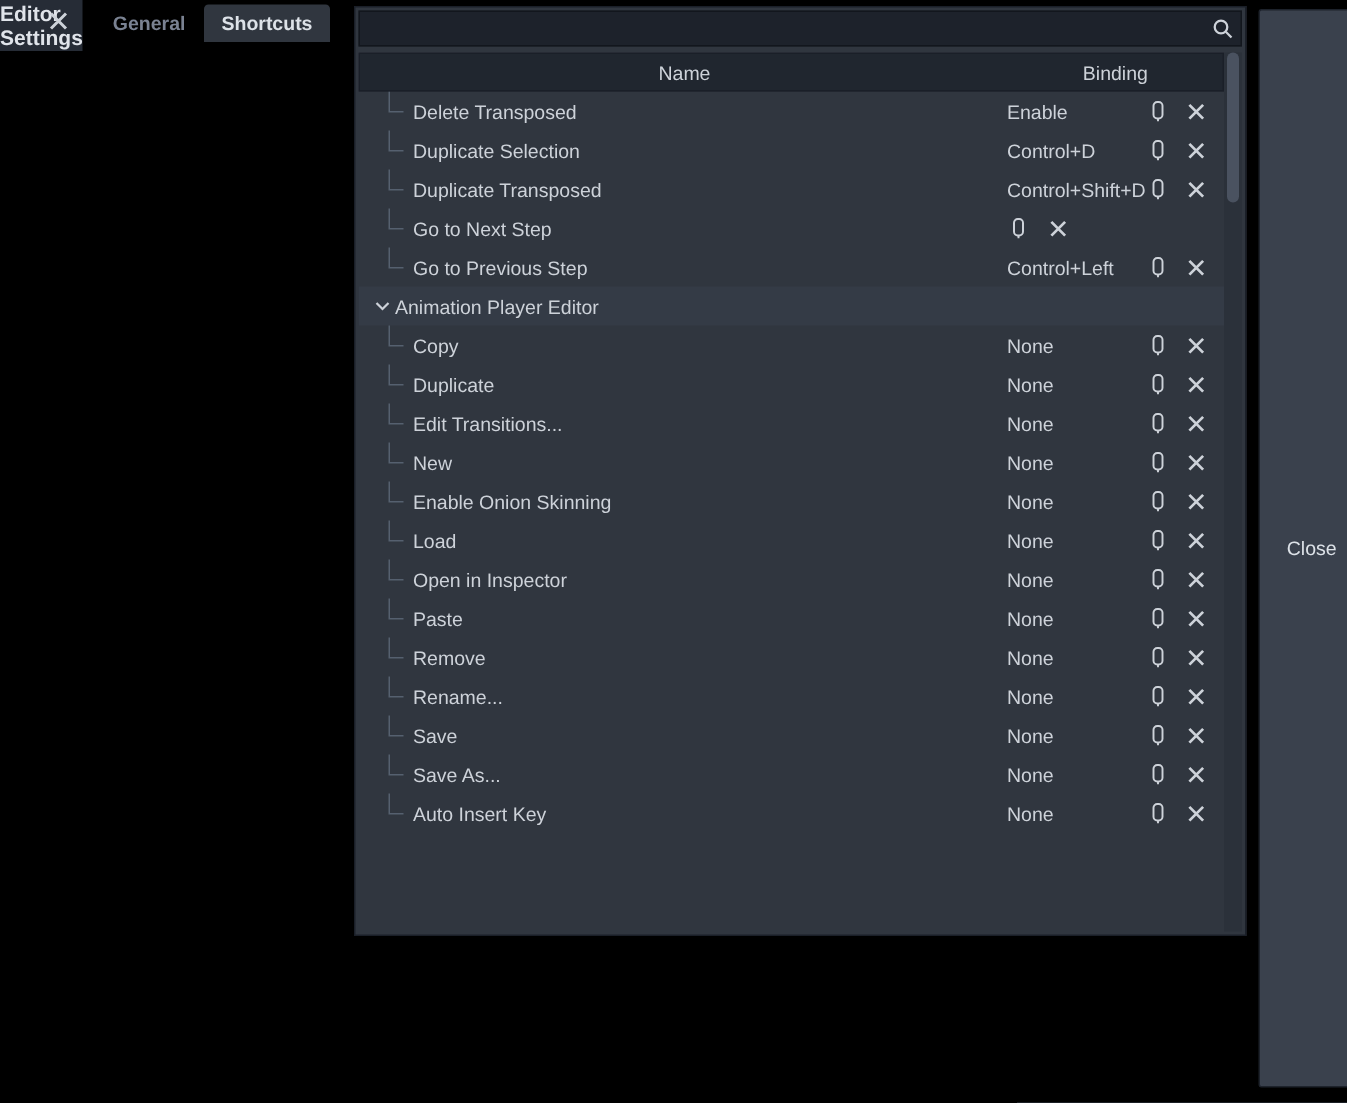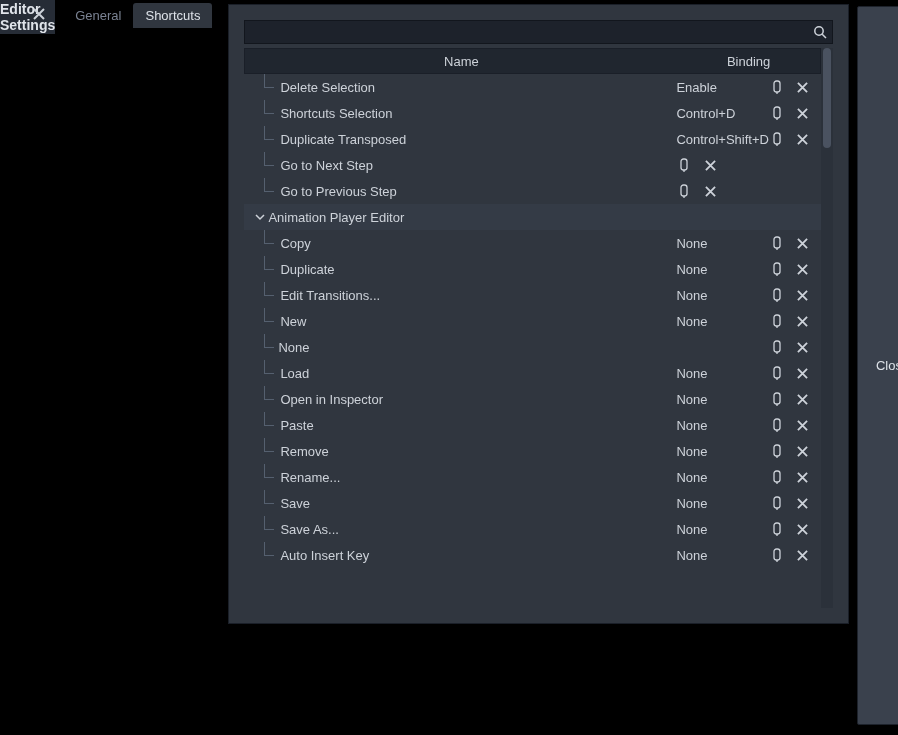--- a/index.html
+++ b/index.html
@@ -45,30 +45,31 @@
     padding: 0 8px;
     height: 28px;
     align-items: flex-end;
   }
   .tab {
     padding: 5px 12px;
     color: #7a8292;
     cursor: pointer;
     border-radius: 3px 3px 0 0;
     font-size: 13px;
+    font-weight: bold;
   }
   .tab.active {
     background: #30363f;
     color: #dde2e8;
   }
   .content-border {
     margin: 4px 8px 8px 8px;
     border: 1px solid #1a1f28;
     background: #30363f;
-    padding: 15px;
+    padding: 2px;
     flex: 0 0 auto;
     display: flex;
     flex-direction: column;
     height: 620px;
   }
   .search-row {
     display: flex;
     height: 24px;
     background: #1d222b;
     border: 1px solid #12161d;
@@ -241,39 +242,39 @@
 
     <div class="list-wrapper">
       <div class="list">
         <div class="list-header">
           <div class="col-name-h">Name</div>
           <div class="col-bind-h">Binding</div>
         </div>
         <div class="rows" id="rows-container">
             <div class="item-row">
               <span class="tree-stub"></span>
-              <span class="col-name">Delete Selection</span>
+              <span class="col-name">Delete Transposed</span>
               <span class="col-bind">Enable</span>
               <span class="row-actions">
                 <span class="row-icon">
                   <svg width="12" height="14" viewBox="0 0 12 14">
                     <rect x="3" y="1" width="6" height="11" rx="2.5" stroke="currentColor" stroke-width="1.3" fill="none"></rect>
                     <line x1="6" y1="12" x2="6" y2="14" stroke="currentColor" stroke-width="1.3"></line>
                   </svg>
                 </span>
                 <span class="row-icon">
                   <svg width="11" height="11" viewBox="0 0 12 12">
                     <path d="M1 1 L11 11 M11 1 L1 11" stroke="currentColor" stroke-width="2"></path>
                   </svg>
                 </span>
               </span>
             </div>
             <div class="item-row">
               <span class="tree-stub"></span>
-              <span class="col-name">Shortcuts Selection</span>
+              <span class="col-name">Duplicate Selection</span>
               <span class="col-bind">Control+D</span>
               <span class="row-actions">
                 <span class="row-icon">
                   <svg width="12" height="14" viewBox="0 0 12 14">
                     <rect x="3" y="1" width="6" height="11" rx="2.5" stroke="currentColor" stroke-width="1.3" fill="none"></rect>
                     <line x1="6" y1="12" x2="6" y2="14" stroke="currentColor" stroke-width="1.3"></line>
                   </svg>
                 </span>
                 <span class="row-icon">
                   <svg width="11" height="11" viewBox="0 0 12 12">
@@ -313,20 +314,21 @@
                 <span class="row-icon">
                   <svg width="11" height="11" viewBox="0 0 12 12">
                     <path d="M1 1 L11 11 M11 1 L1 11" stroke="currentColor" stroke-width="2"></path>
                   </svg>
                 </span>
               </span>
             </div>
             <div class="item-row">
               <span class="tree-stub"></span>
               <span class="col-name">Go to Previous Step</span>
+              <span class="col-bind">Control+Left</span>
               <span class="row-actions">
                 <span class="row-icon">
                   <svg width="12" height="14" viewBox="0 0 12 14">
                     <rect x="3" y="1" width="6" height="11" rx="2.5" stroke="currentColor" stroke-width="1.3" fill="none"></rect>
                     <line x1="6" y1="12" x2="6" y2="14" stroke="currentColor" stroke-width="1.3"></line>
                   </svg>
                 </span>
                 <span class="row-icon">
                   <svg width="11" height="11" viewBox="0 0 12 12">
                     <path d="M1 1 L11 11 M11 1 L1 11" stroke="currentColor" stroke-width="2"></path>
@@ -409,20 +411,21 @@
                 </span>
                 <span class="row-icon">
                   <svg width="11" height="11" viewBox="0 0 12 12">
                     <path d="M1 1 L11 11 M11 1 L1 11" stroke="currentColor" stroke-width="2"></path>
                   </svg>
                 </span>
               </span>
             </div>
             <div class="item-row">
               <span class="tree-stub"></span>
+              <span class="col-name">Enable Onion Skinning</span>
               <span class="col-bind">None</span>
               <span class="row-actions">
                 <span class="row-icon">
                   <svg width="12" height="14" viewBox="0 0 12 14">
                     <rect x="3" y="1" width="6" height="11" rx="2.5" stroke="currentColor" stroke-width="1.3" fill="none"></rect>
                     <line x1="6" y1="12" x2="6" y2="14" stroke="currentColor" stroke-width="1.3"></line>
                   </svg>
                 </span>
                 <span class="row-icon">
                   <svg width="11" height="11" viewBox="0 0 12 12">

